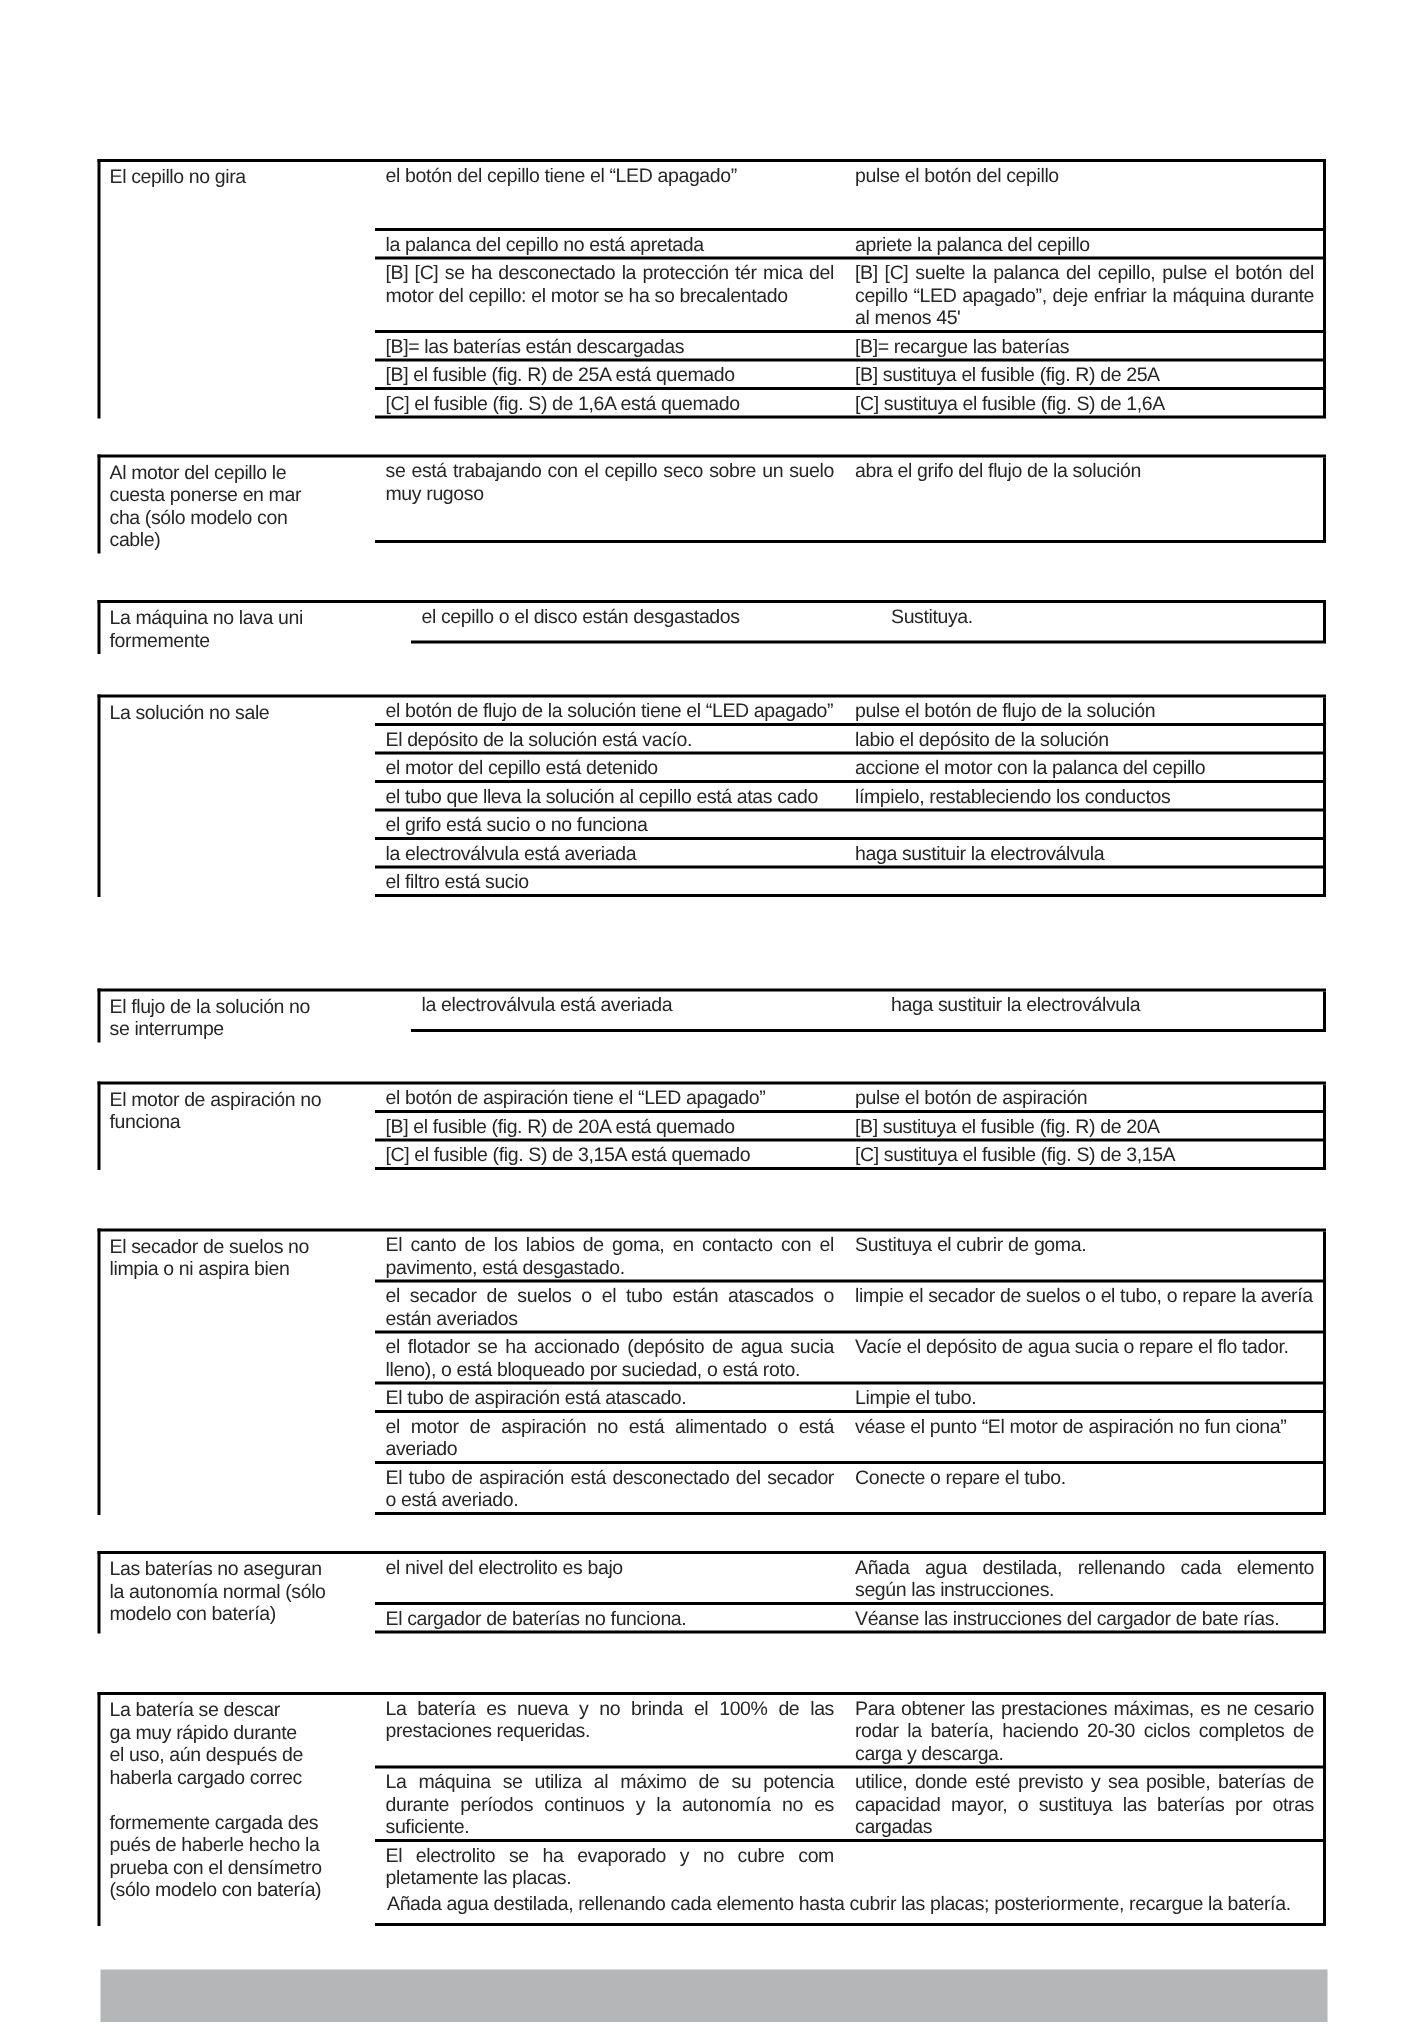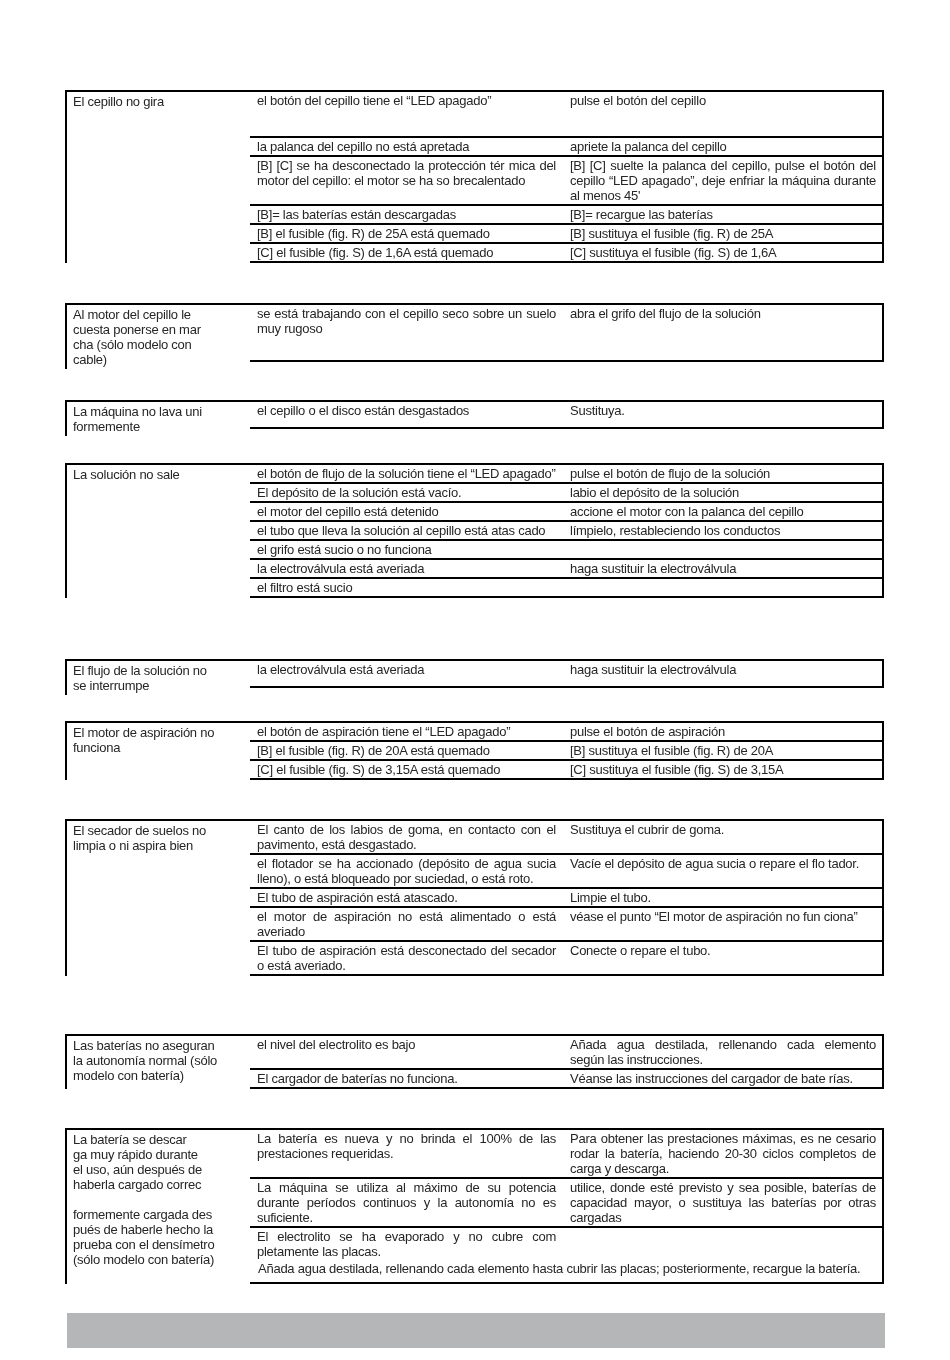--- a/index.html
+++ b/index.html
@@ -46,34 +46,34 @@
     padding:1px 6px 1px 7px;
     text-align:justify;
   }
   .solution{
     flex:1;box-sizing:border-box;
     padding:1px 6px 1px 8px;
     text-align:justify;
   }
   .mh44{min-height:44px;}
   .mh55{min-height:55px;}
-  .mh26{min-height:25px;}
+  .mh26{min-height:25px;margin-left:24px;}
   .mh54{min-height:54px;flex-direction:column;}
   .footer-bar{
     position:absolute;left:67px;top:1313px;
     width:818px;height:35px;
     background:var(--bar);
   }
 </style>
 </head>
 <body>
 
 <div class="sheet">
 
-  <section class="block" style="top:90px">
+  <section class="block" style="top:106px">
     <div class="problem">El cepillo no gira</div>
     <div class="rows">
       <div class="row mh44">
         <div class="cause">el botón del cepillo tiene el “LED apagado”</div>
         <div class="solution">pulse el botón del cepillo</div>
       </div>
       <div class="row">
         <div class="cause">la palanca del cepillo no está apretada</div>
         <div class="solution">apriete la palanca del cepillo</div>
       </div>
@@ -184,20 +184,24 @@
 
   <section class="block" style="top:819px">
     <div class="problem">El secador de suelos no
 limpia o ni aspira bien</div>
     <div class="rows">
       <div class="row">
         <div class="cause">El canto de los labios de goma, en contacto con el pavimento, está desgastado.</div>
         <div class="solution">Sustituya el cubrir de goma.</div>
       </div>
       <div class="row">
+        <div class="cause">el secador de suelos o el tubo están atascados o están averiados</div>
+        <div class="solution">limpie el secador de suelos o el tubo, o repare la avería</div>
+      </div>
+      <div class="row">
         <div class="cause">el flotador se ha accionado (depósito de agua sucia lleno), o está bloqueado por suciedad, o está roto.</div>
         <div class="solution">Vacíe el depósito de agua sucia o repare el flo tador.</div>
       </div>
       <div class="row">
         <div class="cause">El tubo de aspiración está atascado.</div>
         <div class="solution">Limpie el tubo.</div>
       </div>
       <div class="row">
         <div class="cause">el motor de aspiración no está alimentado o está averiado</div>
         <div class="solution">véase el punto “El motor de aspiración no fun ciona”</div>

